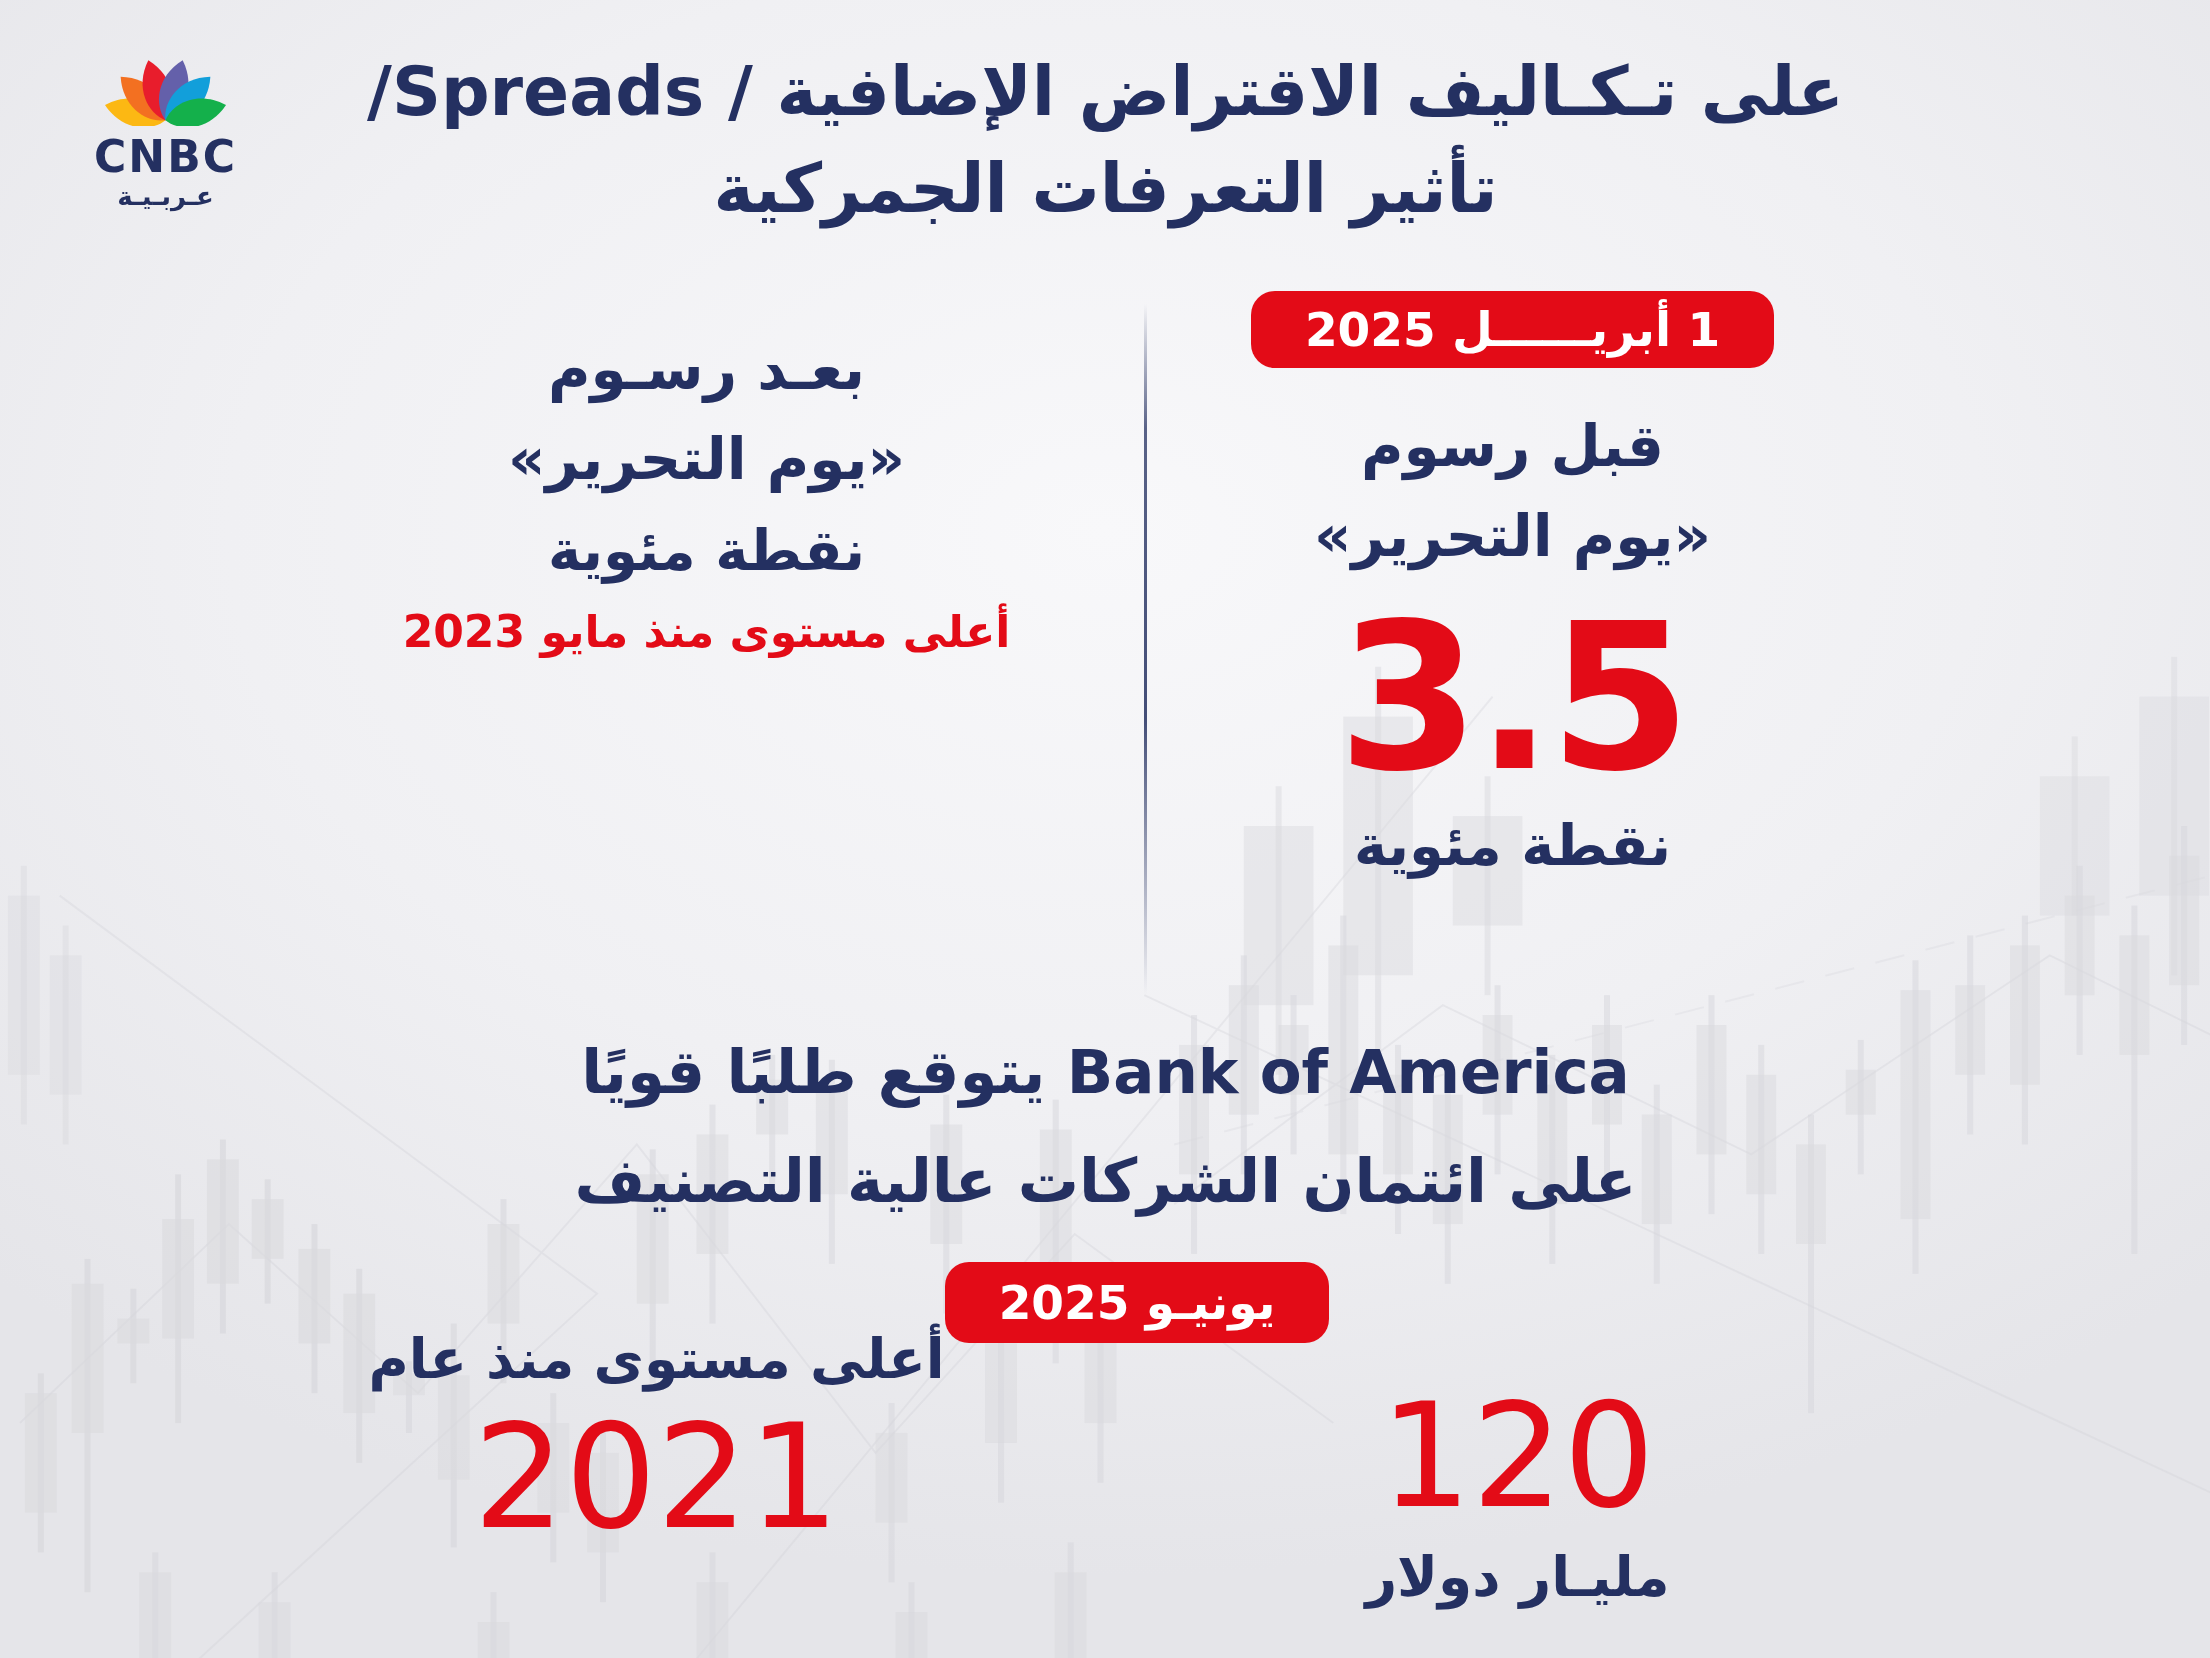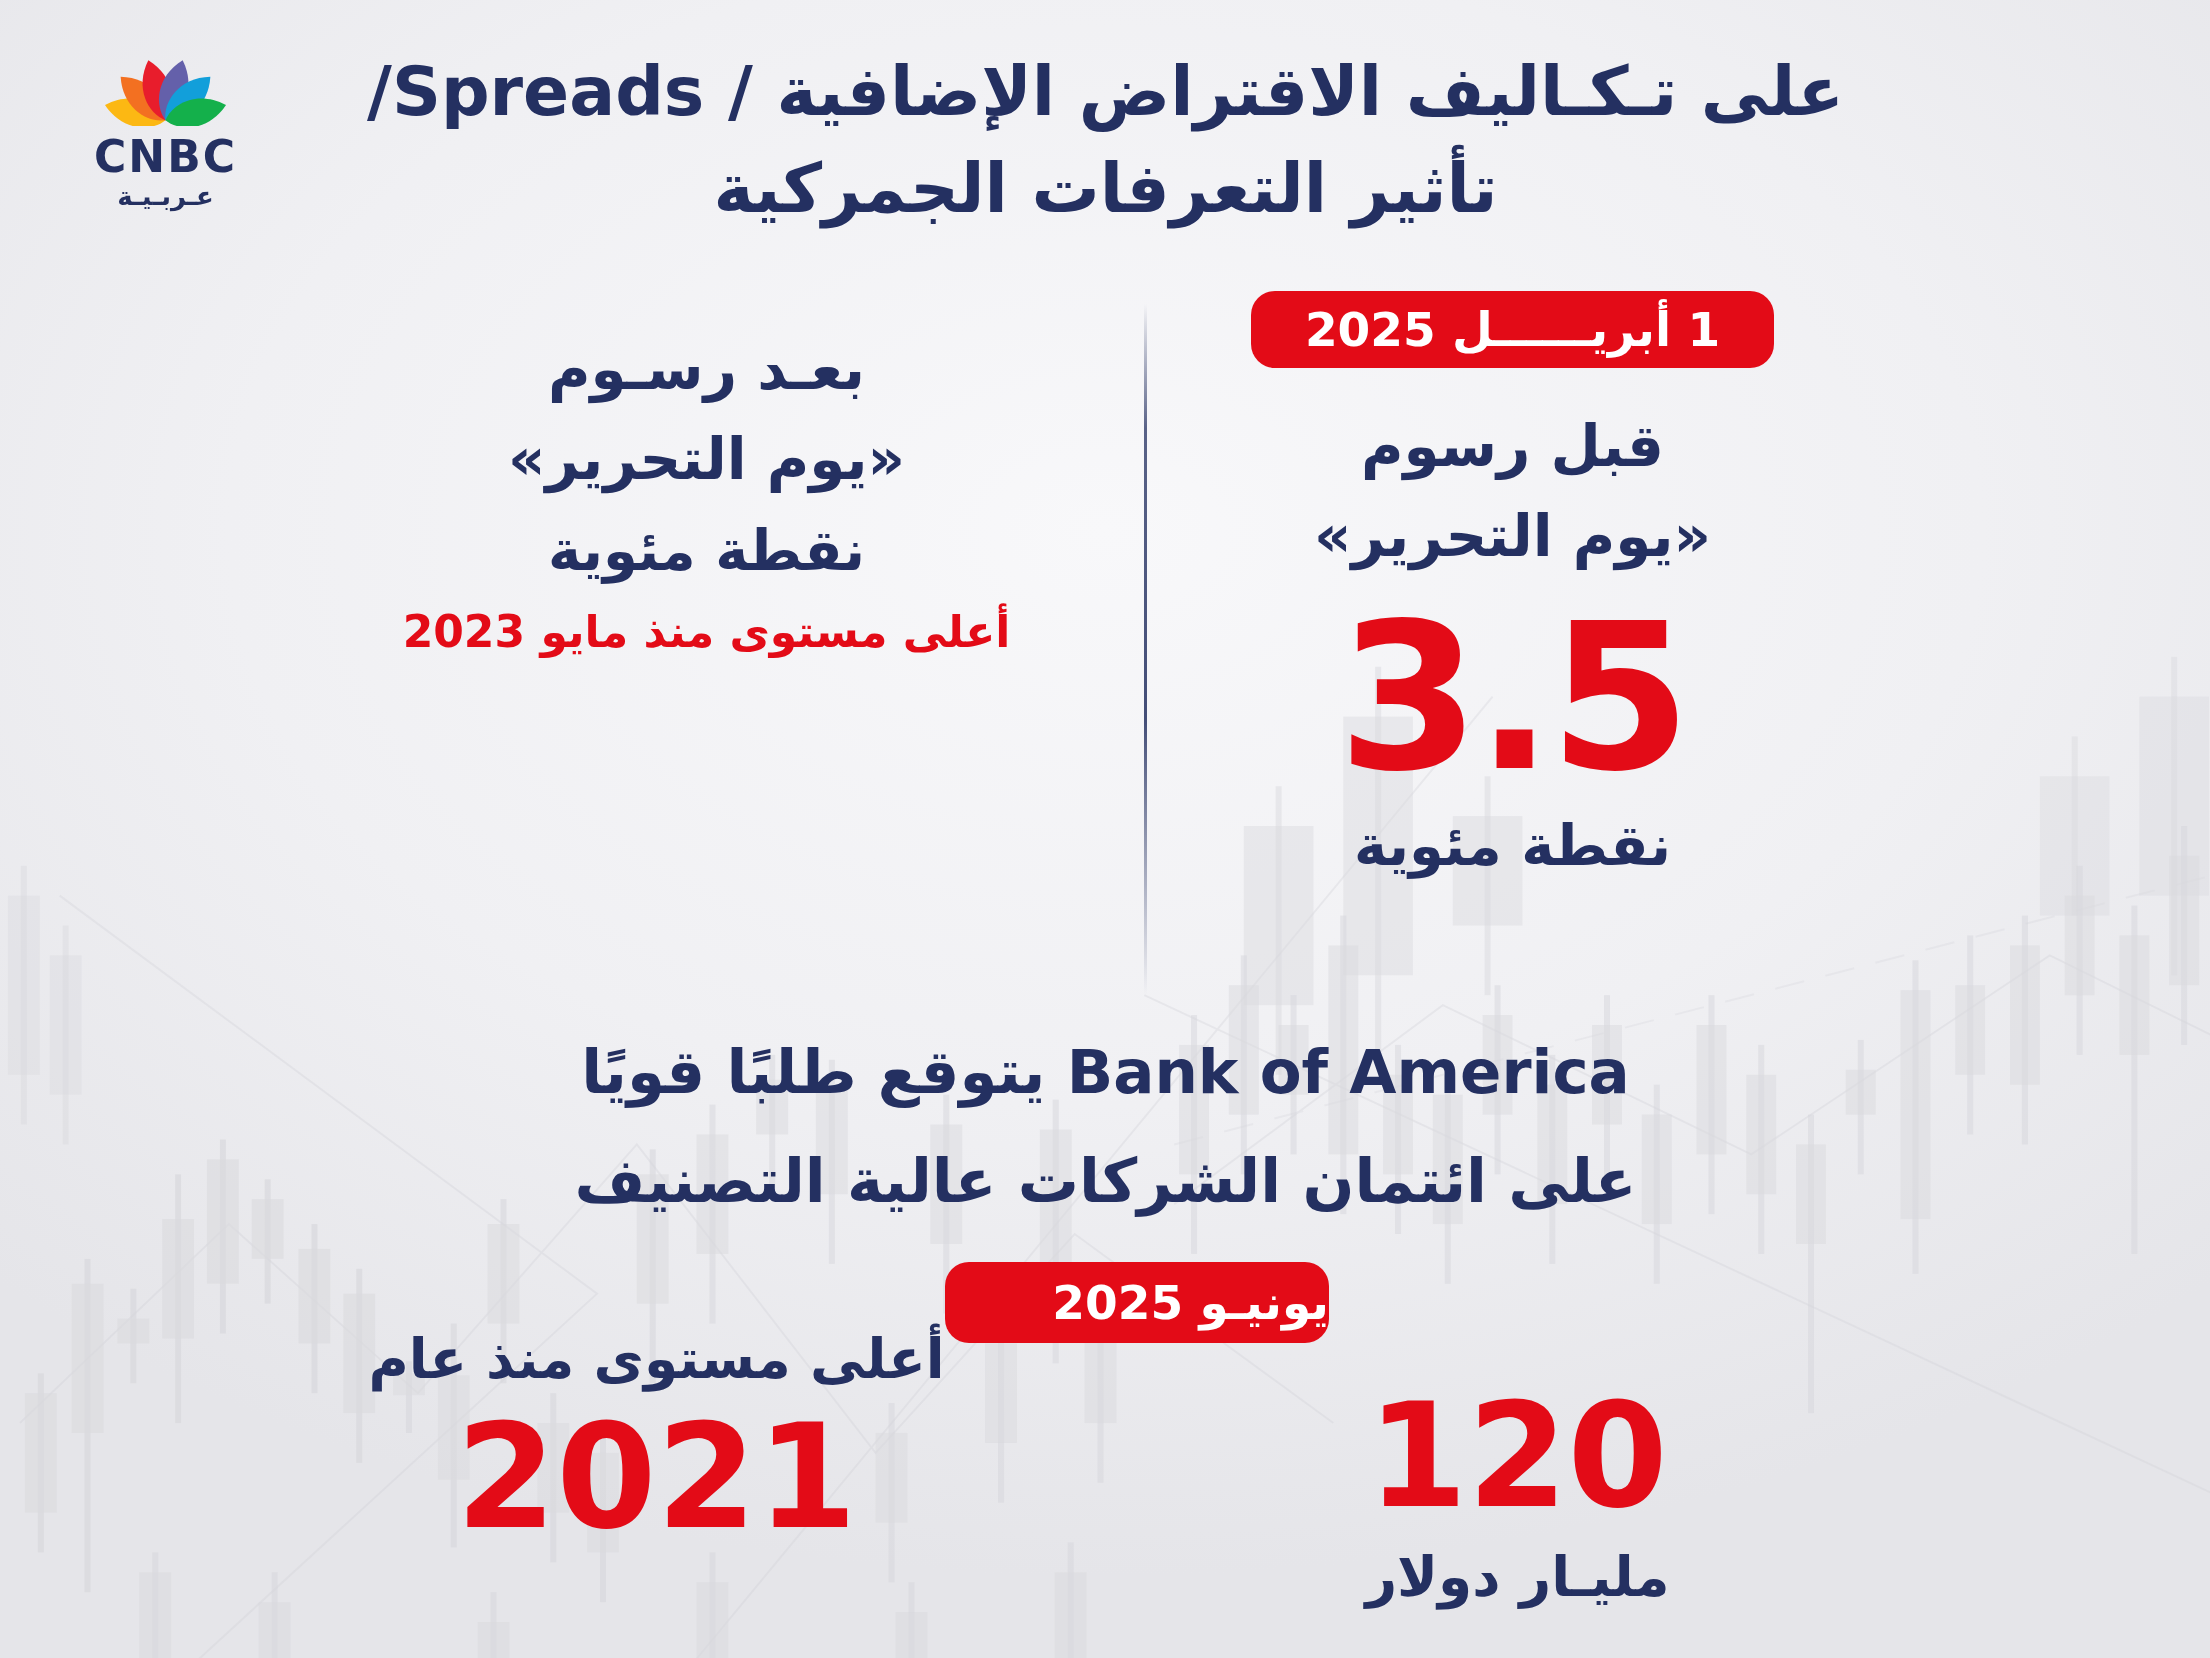--- a/index.html
+++ b/index.html
@@ -24,27 +24,27 @@
   .fees-label{margin-top:34px;color:#243061;font-weight:bold;font-size:58px;line-height:1.55;}
   .big-value{margin-top:14px;color:#e30b17;font-weight:bold;font-size:204px;line-height:1;letter-spacing:-4px;direction:ltr;}
   .unit{margin-top:12px;color:#243061;font-weight:bold;font-size:56px;line-height:1.2;}
   .high-note{margin-top:22px;color:#e30b17;font-weight:bold;font-size:44px;line-height:1.2;}
   .divider{position:absolute;left:1144px;top:304px;width:3px;height:691px;
     background:linear-gradient(to bottom, rgba(36,48,97,0) 0%, rgba(36,48,97,.75) 18%, rgba(36,48,97,.85) 60%, rgba(36,48,97,0) 100%);}
   
   .forecast-h{position:absolute;left:0;right:0;text-align:center;direction:rtl;
               color:#243061;font-weight:bold;font-size:61px;line-height:1.2;}
   .h1{top:1035px;} .h2{top:1144px;}
-  .june-badge{position:absolute;top:1262px;left:945px;width:384px;box-sizing:border-box;direction:rtl;
+  .june-badge{position:absolute;top:1262px;left:945px;width:384px;box-sizing:border-box;text-align:center;direction:rtl;
               background:#e30b17;color:#fff;font-weight:bold;font-size:47px;line-height:1.3;padding:10px 0;border-radius:24px;}
   .stat{position:absolute;text-align:center;direction:rtl;}
   .stat-left{top:1326px;left:318px;width:677px;}
   .stat-right{top:1381px;left:1184px;width:667px;}
   .stat .lbl{color:#243061;font-weight:bold;font-size:55px;line-height:1.2;}
-  .stat .val{color:#e30b17;font-weight:bold;font-size:144px;line-height:1.05;direction:ltr;}
+  .stat .val{color:#e30b17;font-weight:normal;font-size:144px;line-height:1.05;direction:ltr;}
   .stat-left .val{margin-top:10px;}
   .stat-right .lbl{margin-top:12px;}
 </style>
 </head>
 <body>
 
 <div class="canvas">
 
   <svg class="bg" viewBox="0 0 2222 1667">
     <g id="mesh" fill="none" stroke="#cdcdd4" stroke-width="2" opacity="0.3">

